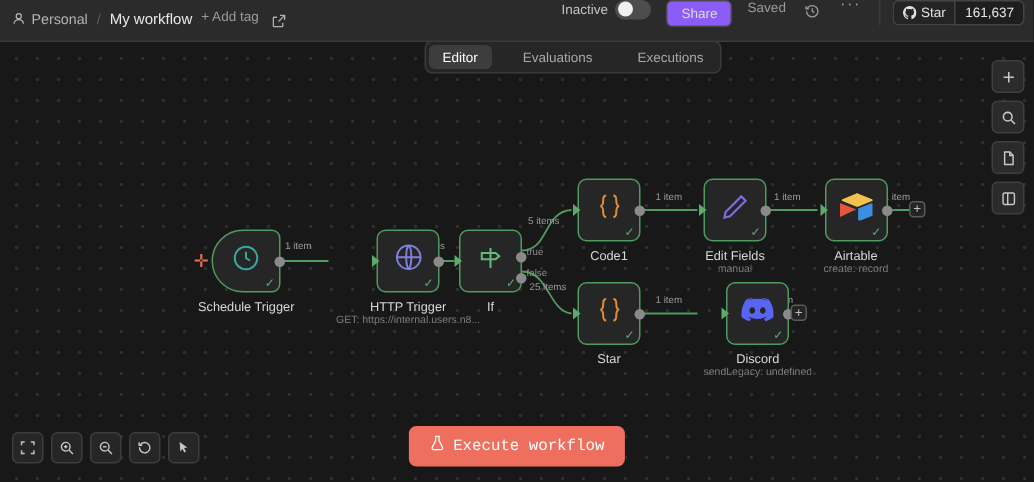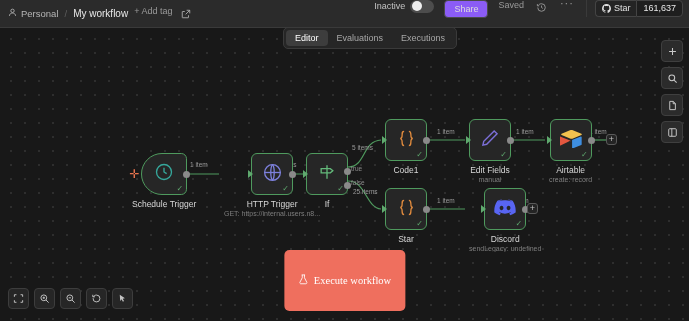--- a/index.html
+++ b/index.html
@@ -63,21 +63,21 @@
   }
   .gh-count {
     display: flex; align-items: center; background: #1e1e1e;
     border: 1px solid #444; border-radius: 0 4px 4px 0;
     padding: 0 6px; font-size: 9px; color: #e8e8e8;
   }
 
   
   .tabs {
     position: absolute; top: 27px; left: 283px;
-    display: flex; align-items: flex-end; gap: 0;
+    display: flex; align-items: flex-end; gap: 12px;
     background: #262626; border: 1px solid #3a3a3a;
     border-radius: 5px; padding: 2px; z-index: 29;
   }
   .tab {
     font-size: 9px; color: #a8a8a8; padding: 3px 9px;
     border-radius: 4px; cursor: pointer; white-space: nowrap;
   }
   .tab.active { background: #3d3d3d; color: #fff; }
 
   
@@ -113,22 +113,22 @@
     display: flex; align-items: center; justify-content: center;
     color: #c4c4c4; cursor: pointer;
   }
 
   
   .execute-btn {
     position: absolute; left: 50%; transform: translateX(-50%);
     bottom: 10px;
     background: #ef6f5e; color: #fff;
     border: none; border-radius: 5px;
-    font-size: 10.5px; font-family: Liberation Serif, serif;
-    padding: 24px 14px; display: flex; align-items: center; gap: 6px;
+    font-size: 10.5px; font-family: Liberation Mono, monospace;
+    padding: 6px 14px; display: flex; align-items: center; gap: 6px;
     cursor: pointer; z-index: 20; white-space: nowrap;
   }
 
   
   .node {
     position: absolute; z-index: 10;
     display: flex; flex-direction: column; align-items: center;
   }
   .node-box {
     position: relative;

